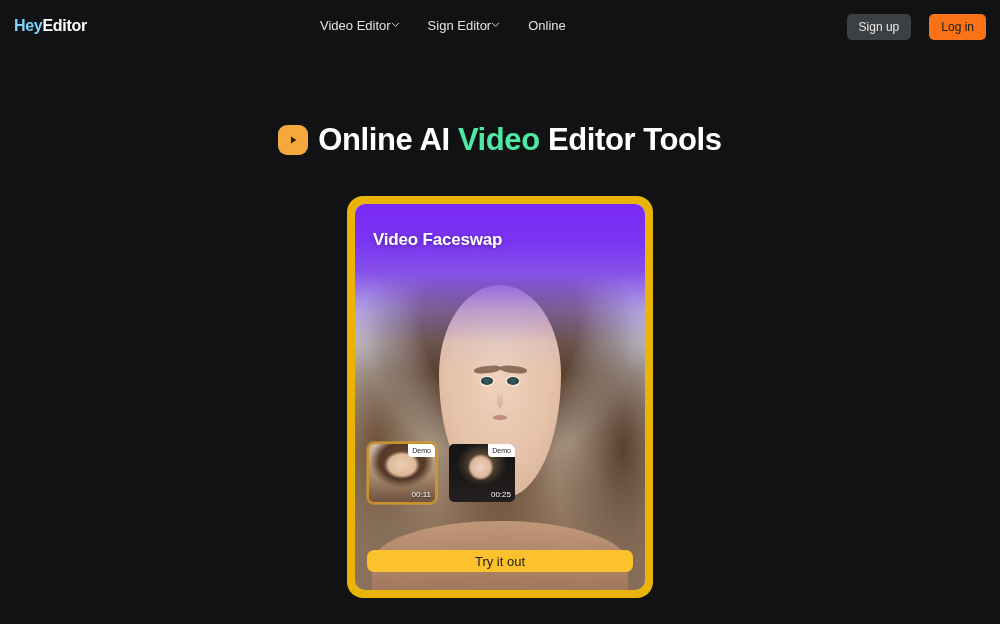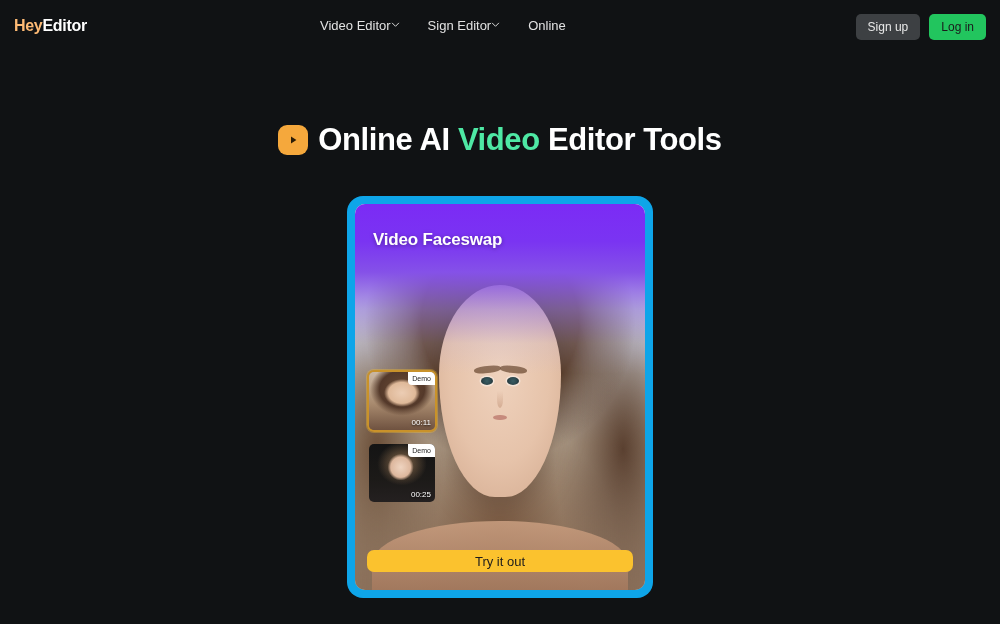--- a/index.html
+++ b/index.html
@@ -30,21 +30,21 @@
   .logo {
     position: absolute;
     left: 14px;
     top: 18px;
     font-size: 16px;
     font-weight: 700;
     letter-spacing: -0.3px;
     white-space: nowrap;
     line-height: 1;
   }
-  .logo-hey { color: #fdba74; }
+  .logo-hey { color: #7dd3fc; }
   .logo-editor { color: #ffffff; margin-top: 32px; }
 
   .nav {
     position: absolute;
     left: 320px;
     top: 19px;
     display: flex;
     align-items: center;
     gap: 28px;
   }
@@ -68,37 +68,37 @@
     top: -1px;
   }
   .chev svg { display: block; }
 
   .auth {
     position: absolute;
     right: 14px;
     top: 14px;
     display: flex;
     align-items: center;
-    gap: 9px;
+    gap: 18px;
   }
 
   .btn-signup {
     background: #3d4043;
     color: #e8e8e8;
     font-size: 12px;
     border: none;
     border-radius: 5px;
     padding: 6px 12px;
     cursor: pointer;
     font-family: inherit;
     line-height: 1.2;
   }
 
   .btn-login {
-    background: #22c55e;
+    background: #f97316;
     color: #1b1b1b;
     font-size: 12px;
     border: none;
     border-radius: 5px;
     padding: 6px 12px;
     cursor: pointer;
     font-family: inherit;
     font-weight: 400;
     line-height: 1.2;
   }
@@ -137,21 +137,21 @@
   }
   .accent-green { color: #4EE8A4; }
 
   
   .card-frame {
     position: absolute;
     left: 347px;
     top: 196px;
     width: 306px;
     height: 402px;
-    background: #0ea5e9;
+    background: #eab308;
     border-radius: 16px;
     padding: 8px;
   }
 
   .card-inner {
     position: relative;
     width: 100%;
     height: 100%;
     border-radius: 10px;
     overflow: hidden;
@@ -273,21 +273,20 @@
   }
 
   
   .thumbs {
     position: absolute;
     left: 12px;
     bottom: 86px;
     display: flex;
     gap: 10px;
     align-items: flex-start;
-    flex-direction: column;
   }
 
   .thumb {
     position: relative;
     width: 70px;
     height: 62px;
     border-radius: 7px;
     overflow: hidden;
     cursor: pointer;
     border: 2px solid transparent;

